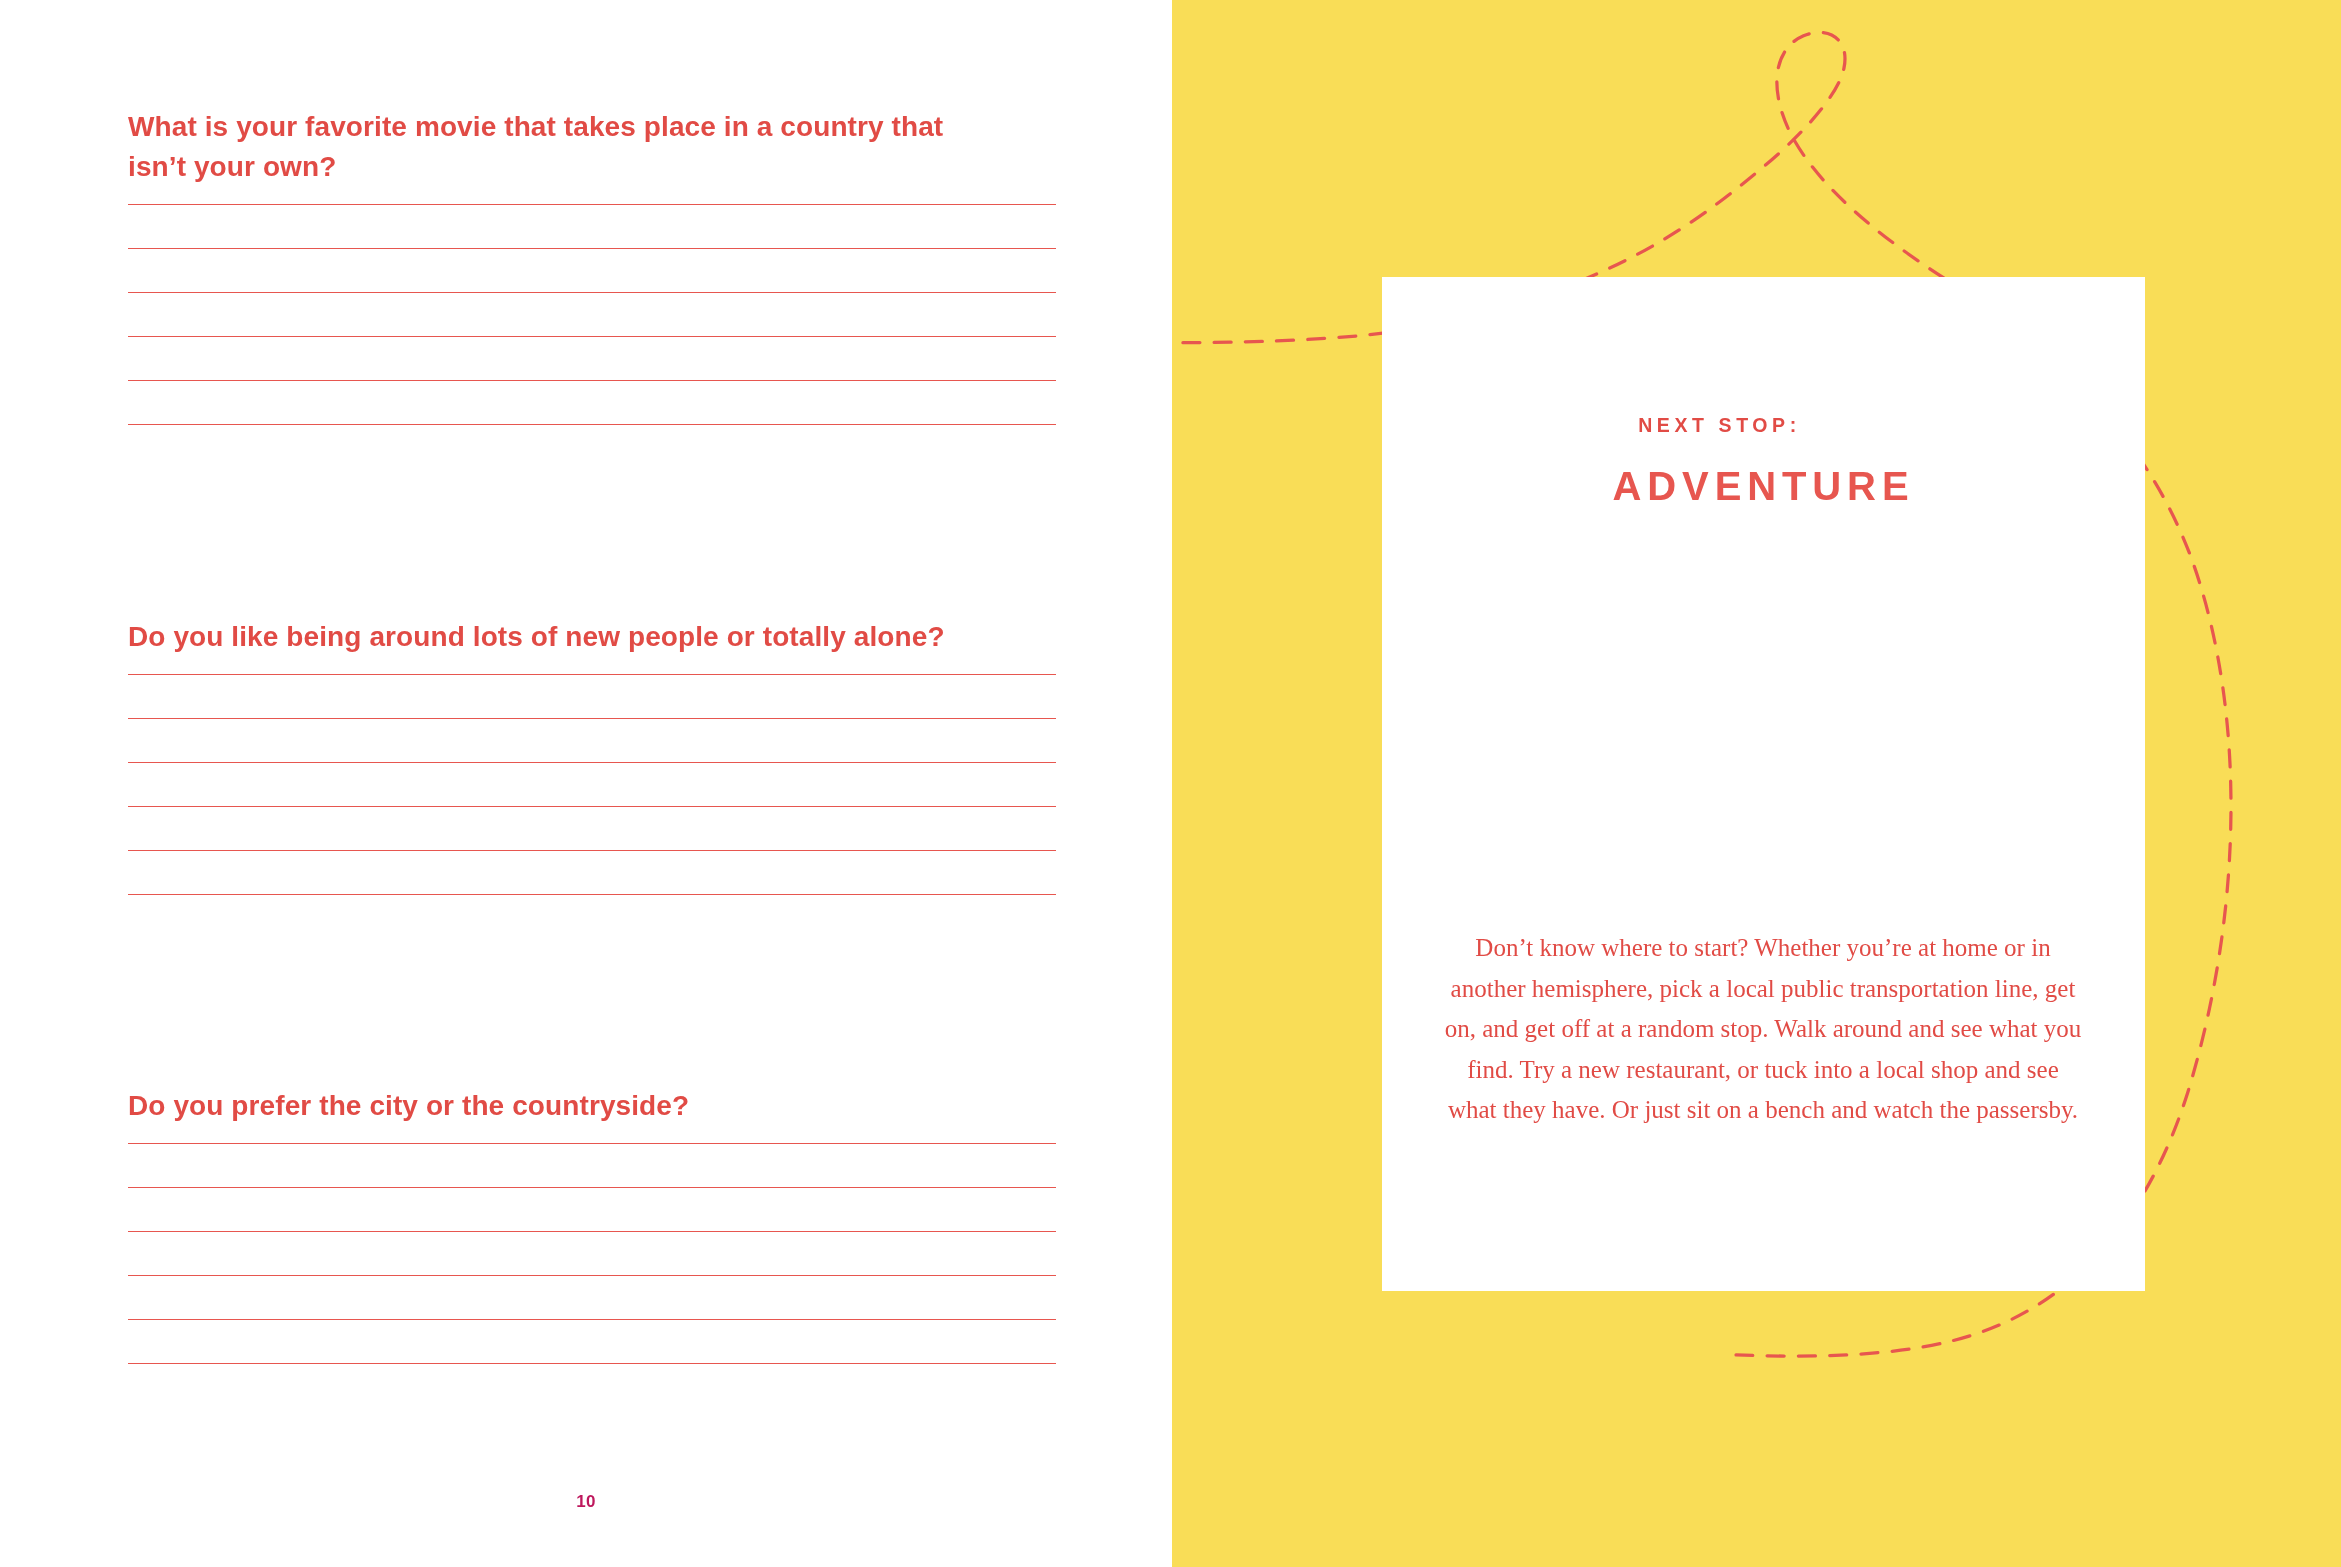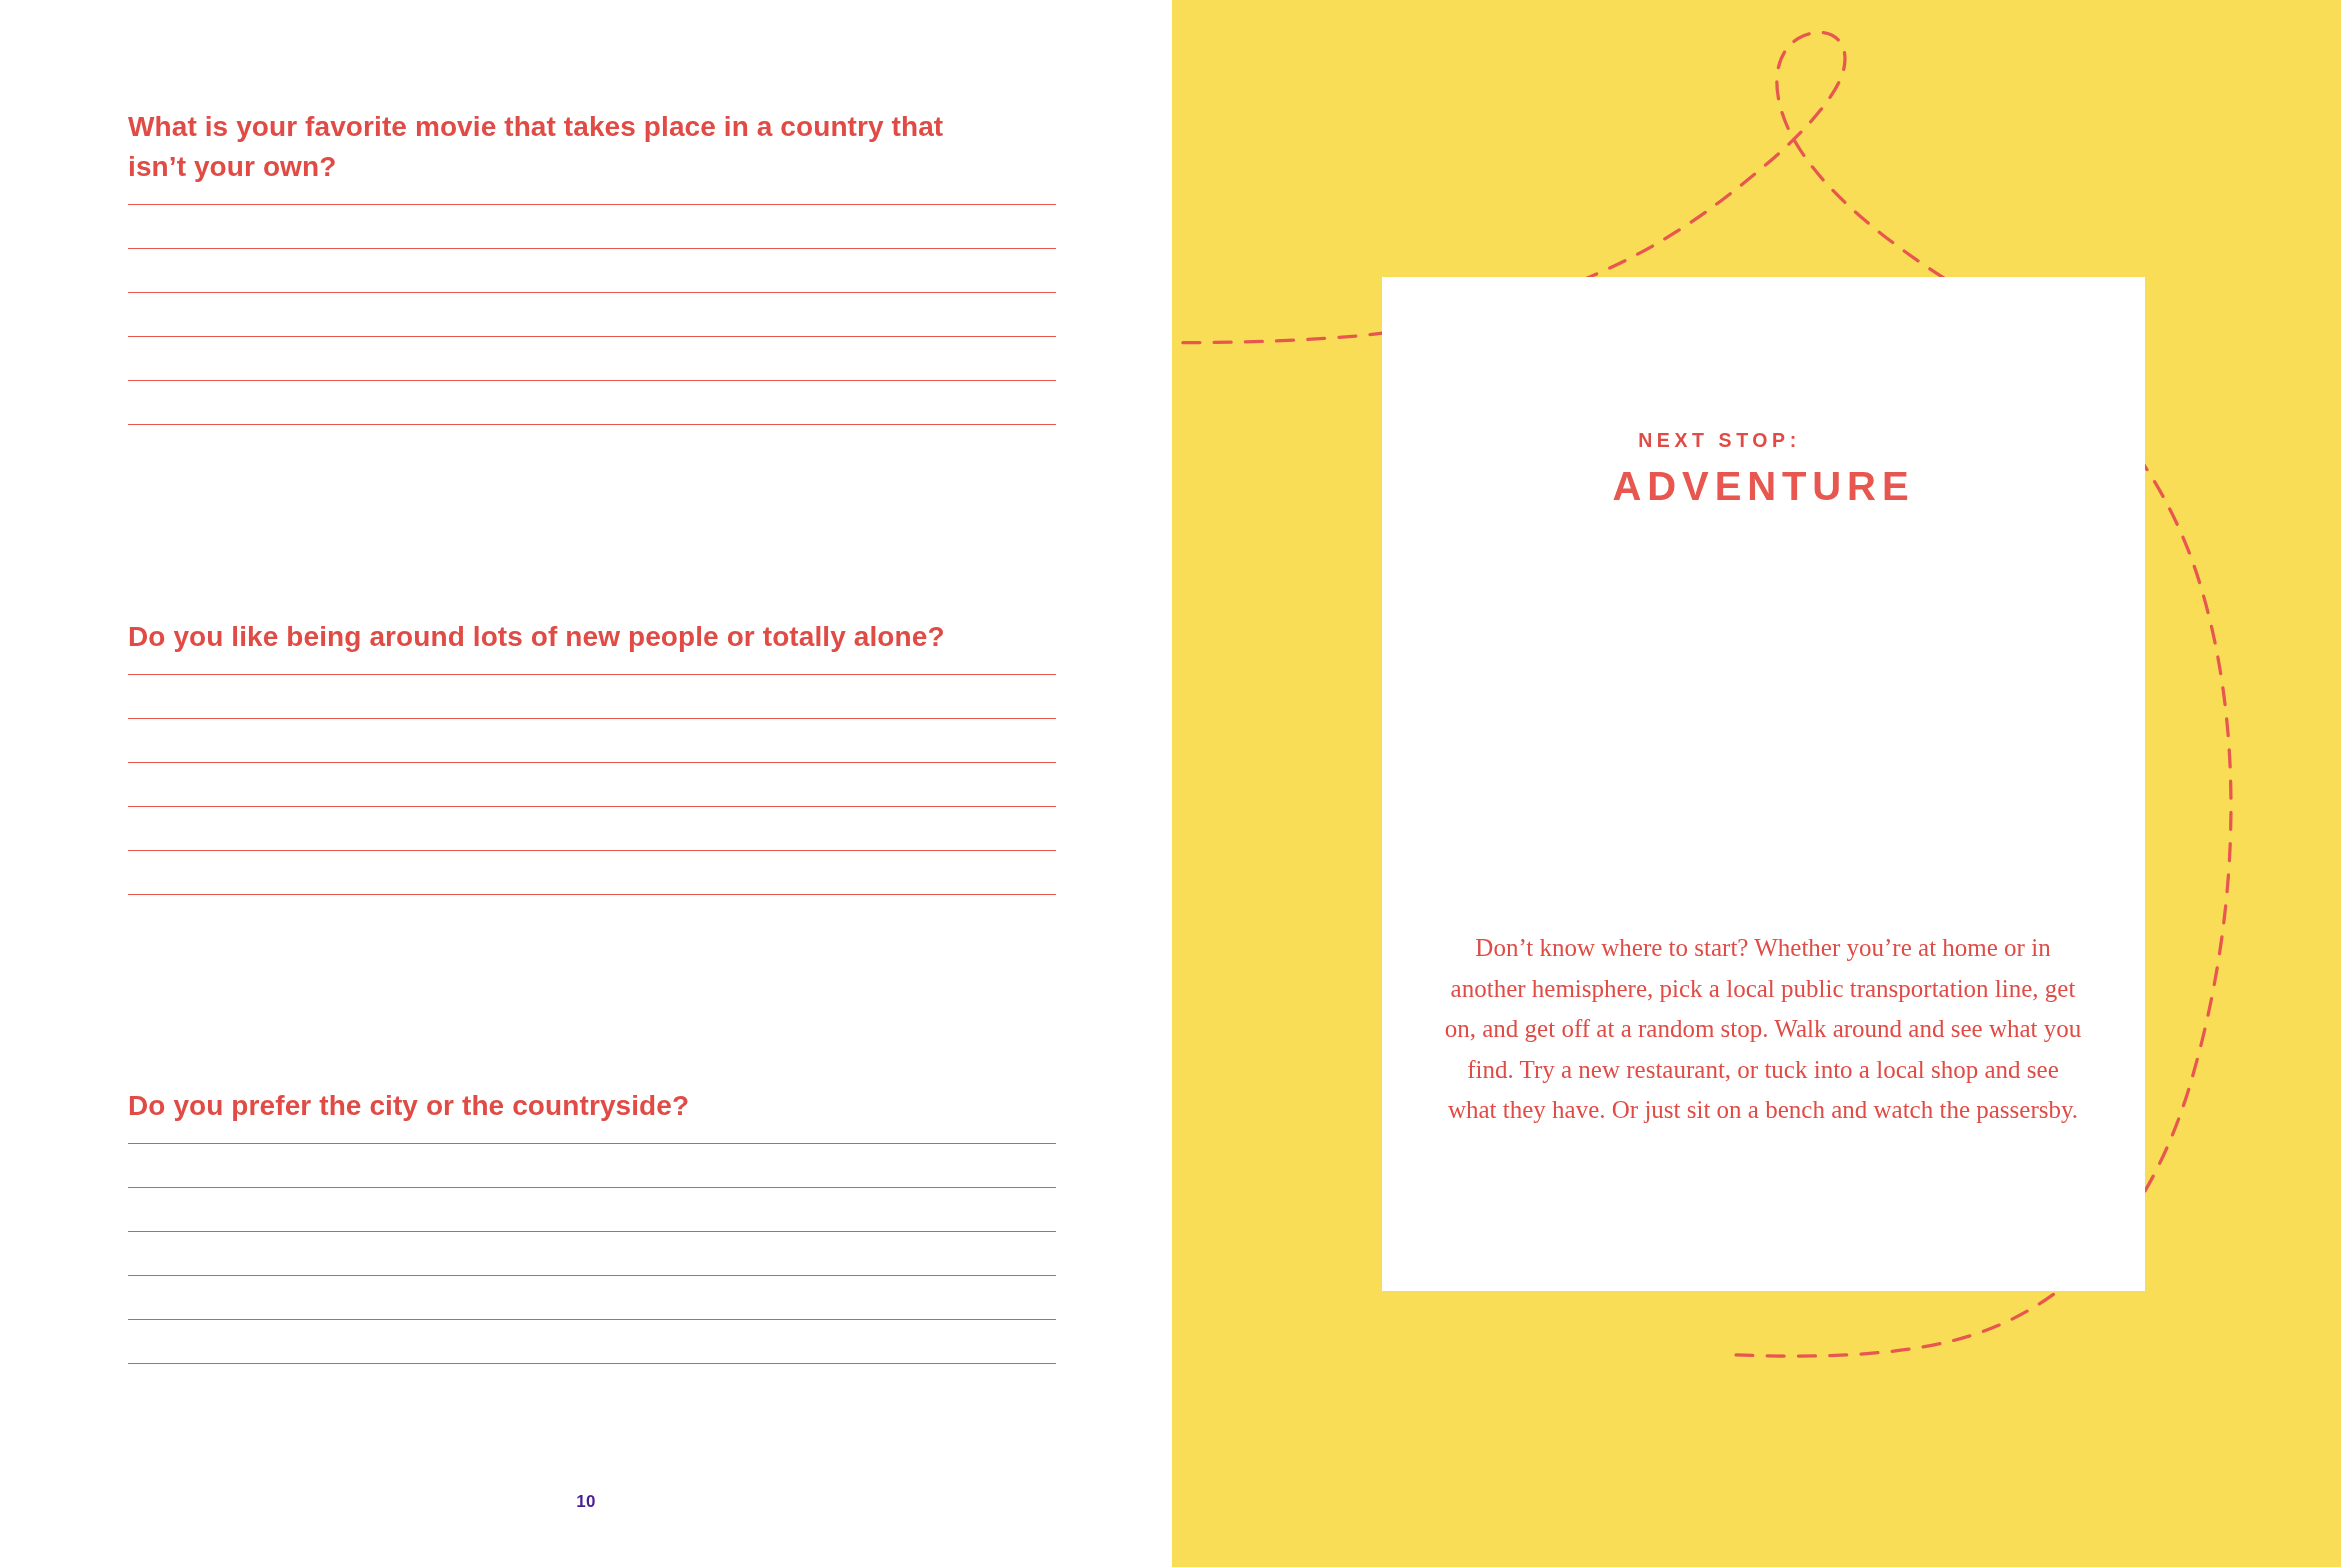--- a/index.html
+++ b/index.html
@@ -54,21 +54,21 @@
   }
   .write-line:last-child {
     margin-bottom: 0;
   }
   .page-number {
     position: absolute;
     left: 0;
     width: 1172px;
     text-align: center;
     top: 1492px;
-    color: #4c1d95;
+    color: #be185d;
     font-size: 17px;
     font-weight: bold;
     letter-spacing: 0.3px;
   }
   
   .page-right {
     position: relative;
     width: 1170px;
     height: 1567px;
     background: #f9dd57;
@@ -79,21 +79,21 @@
     position: absolute;
     left: 210px;
     top: 277px;
     width: 763px;
     height: 1014px;
     background: #ffffff;
     box-sizing: border-box;
   }
   .card-eyebrow {
     position: absolute;
-    top: 152px;
+    top: 137px;
     left: 0;
     width: 675px;
     text-align: center;
     color: #e14b45;
     font-size: 19.5px;
     font-weight: bold;
     letter-spacing: 4.6px;
   }
   .card-title {
     position: absolute;

